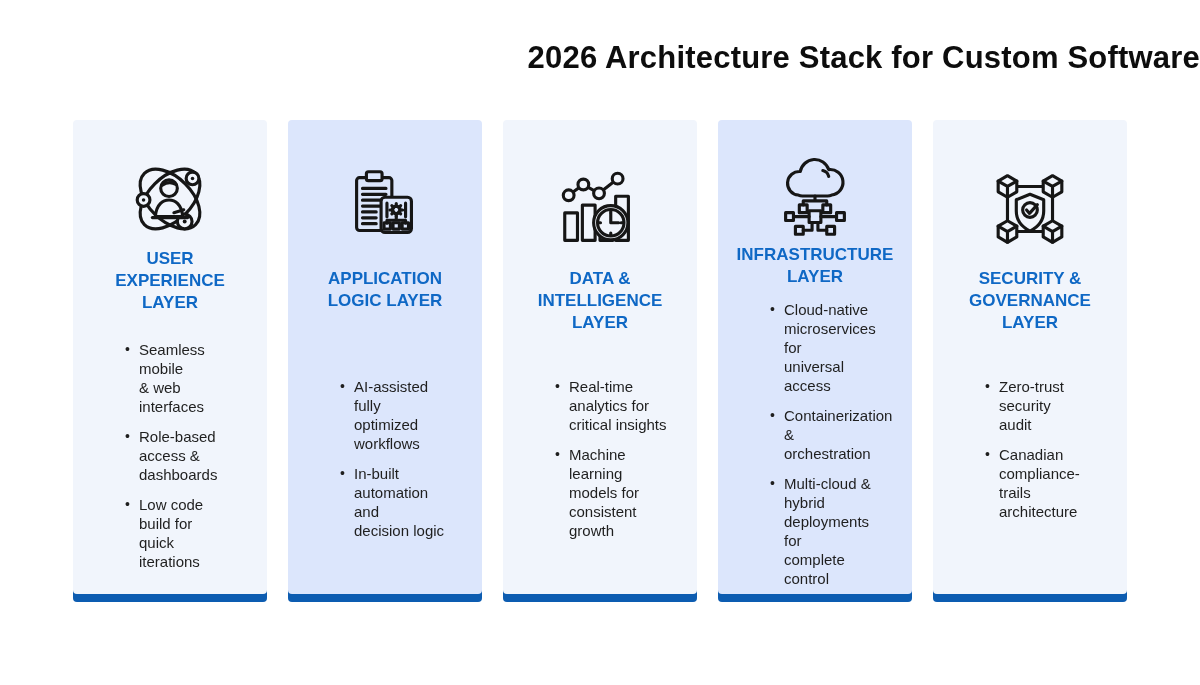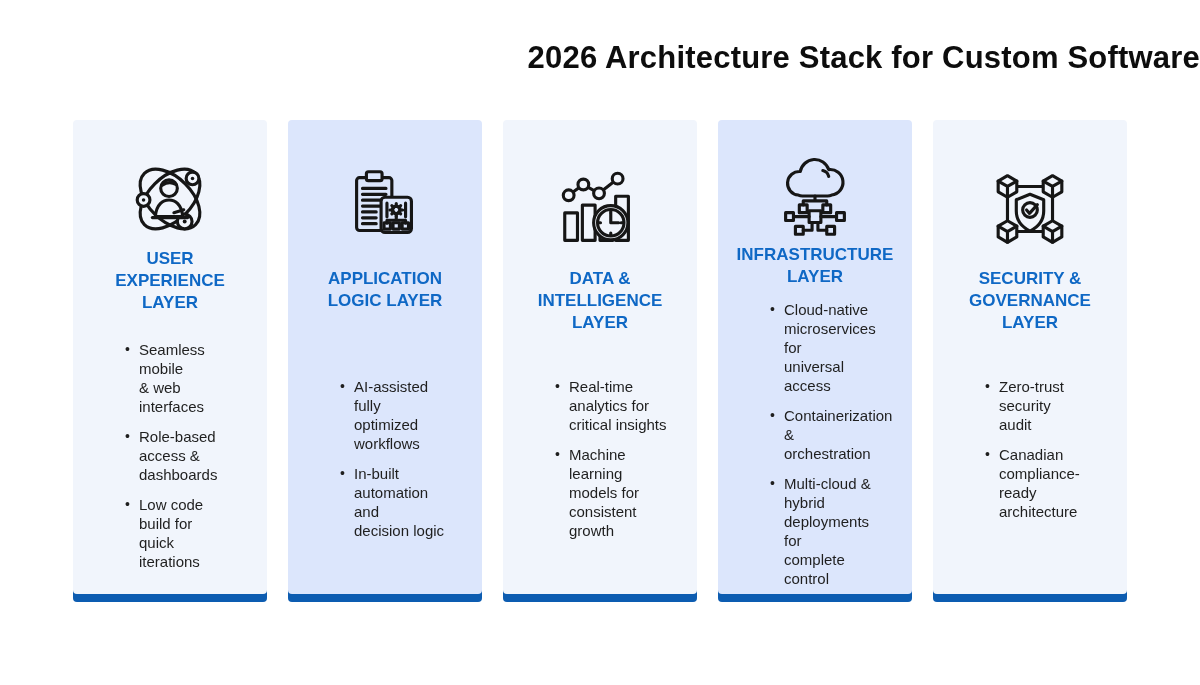--- a/index.html
+++ b/index.html
@@ -202,18 +202,18 @@
       </svg>
     </div>
     <div class="card-title">SECURITY &amp;
 GOVERNANCE
 LAYER</div>
     <ul class="bullets">
       <li>Zero-trust security
 audit</li>
       <li>Canadian
 compliance-
-ready
+trails
 architecture</li>
     </ul>
   </div>
 
 </div>
 
 </body></html>

